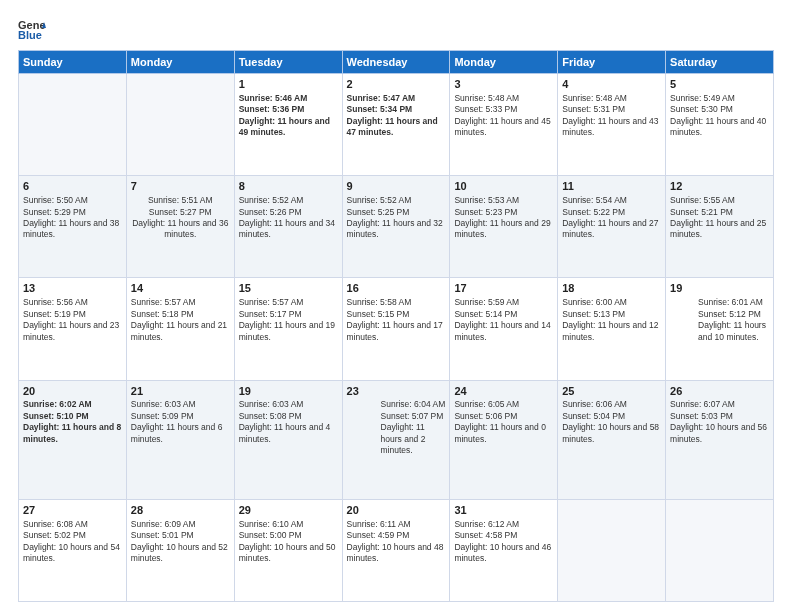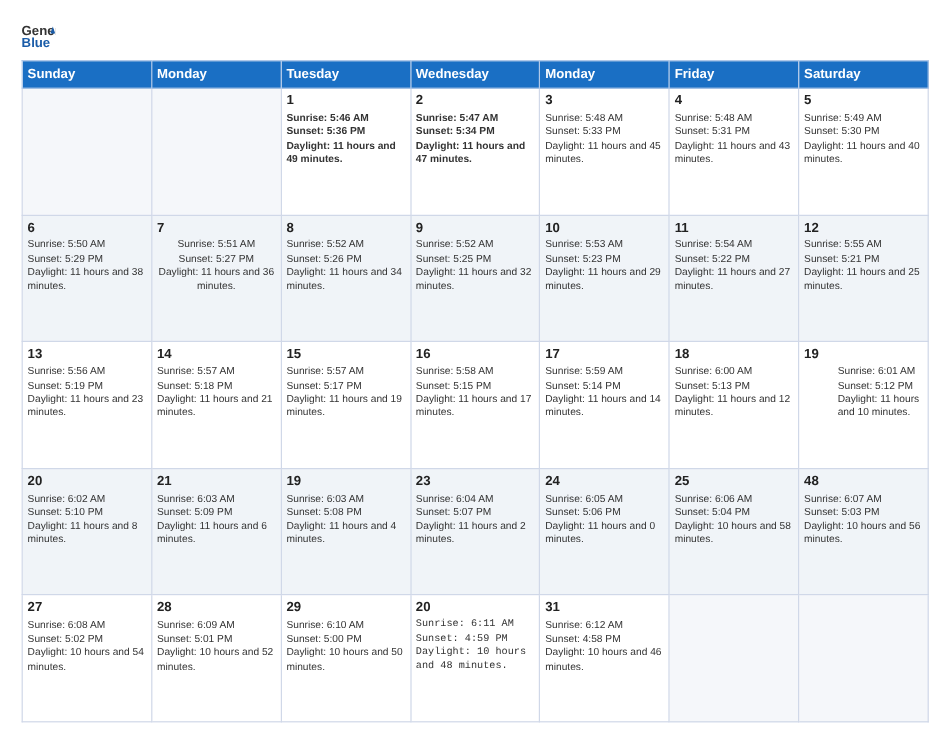--- a/index.html
+++ b/index.html
@@ -240,56 +240,56 @@
           <td>
             <span class="day-num">19</span>
             <div class="day-content" style="white-space: pre-line; margin-left: 28px;">Sunrise: 6:01 AM
 Sunset: 5:12 PM
 Daylight: 11 hours and 10 minutes.</div>
           </td>
         </tr>
         <tr class="row-shaded">
           <td>
             <span class="day-num">20</span>
-            <div class="day-content" style="white-space: pre-line;">Sunrise: 6:02 AM
+            <div class="day-content" style="white-space: pre-line; font-weight: bold;">Sunrise: 6:02 AM
 Sunset: 5:10 PM
 Daylight: 11 hours and 8 minutes.</div>
           </td>
           <td>
             <span class="day-num">21</span>
             <div class="day-content" style="white-space: pre-line;">Sunrise: 6:03 AM
 Sunset: 5:09 PM
 Daylight: 11 hours and 6 minutes.</div>
           </td>
           <td>
             <span class="day-num">19</span>
             <div class="day-content" style="white-space: pre-line;">Sunrise: 6:03 AM
 Sunset: 5:08 PM
 Daylight: 11 hours and 4 minutes.</div>
           </td>
           <td>
             <span class="day-num">23</span>
-            <div class="day-content" style="white-space: pre-line;">Sunrise: 6:04 AM
+            <div class="day-content" style="white-space: pre-line; margin-left: 34px;">Sunrise: 6:04 AM
 Sunset: 5:07 PM
 Daylight: 11 hours and 2 minutes.</div>
           </td>
           <td>
             <span class="day-num">24</span>
             <div class="day-content" style="white-space: pre-line;">Sunrise: 6:05 AM
 Sunset: 5:06 PM
 Daylight: 11 hours and 0 minutes.</div>
           </td>
           <td>
             <span class="day-num">25</span>
             <div class="day-content" style="white-space: pre-line;">Sunrise: 6:06 AM
 Sunset: 5:04 PM
 Daylight: 10 hours and 58 minutes.</div>
           </td>
           <td>
-            <span class="day-num">48</span>
+            <span class="day-num">26</span>
             <div class="day-content" style="white-space: pre-line;">Sunrise: 6:07 AM
 Sunset: 5:03 PM
 Daylight: 10 hours and 56 minutes.</div>
           </td>
         </tr>
         <tr>
           <td>
             <span class="day-num">27</span>
             <div class="day-content" style="white-space: pre-line;">Sunrise: 6:08 AM
 Sunset: 5:02 PM
@@ -302,21 +302,21 @@
 Daylight: 10 hours and 52 minutes.</div>
           </td>
           <td>
             <span class="day-num">29</span>
             <div class="day-content" style="white-space: pre-line;">Sunrise: 6:10 AM
 Sunset: 5:00 PM
 Daylight: 10 hours and 50 minutes.</div>
           </td>
           <td>
             <span class="day-num">20</span>
-            <div class="day-content" style="white-space: pre-line; font-family: Liberation Mono, monospace;">Sunrise: 6:11 AM
+            <div class="day-content" style="white-space: pre-line;">Sunrise: 6:11 AM
 Sunset: 4:59 PM
 Daylight: 10 hours and 48 minutes.</div>
           </td>
           <td>
             <span class="day-num">31</span>
             <div class="day-content" style="white-space: pre-line;">Sunrise: 6:12 AM
 Sunset: 4:58 PM
 Daylight: 10 hours and 46 minutes.</div>
           </td>
           <td class="empty"></td>

